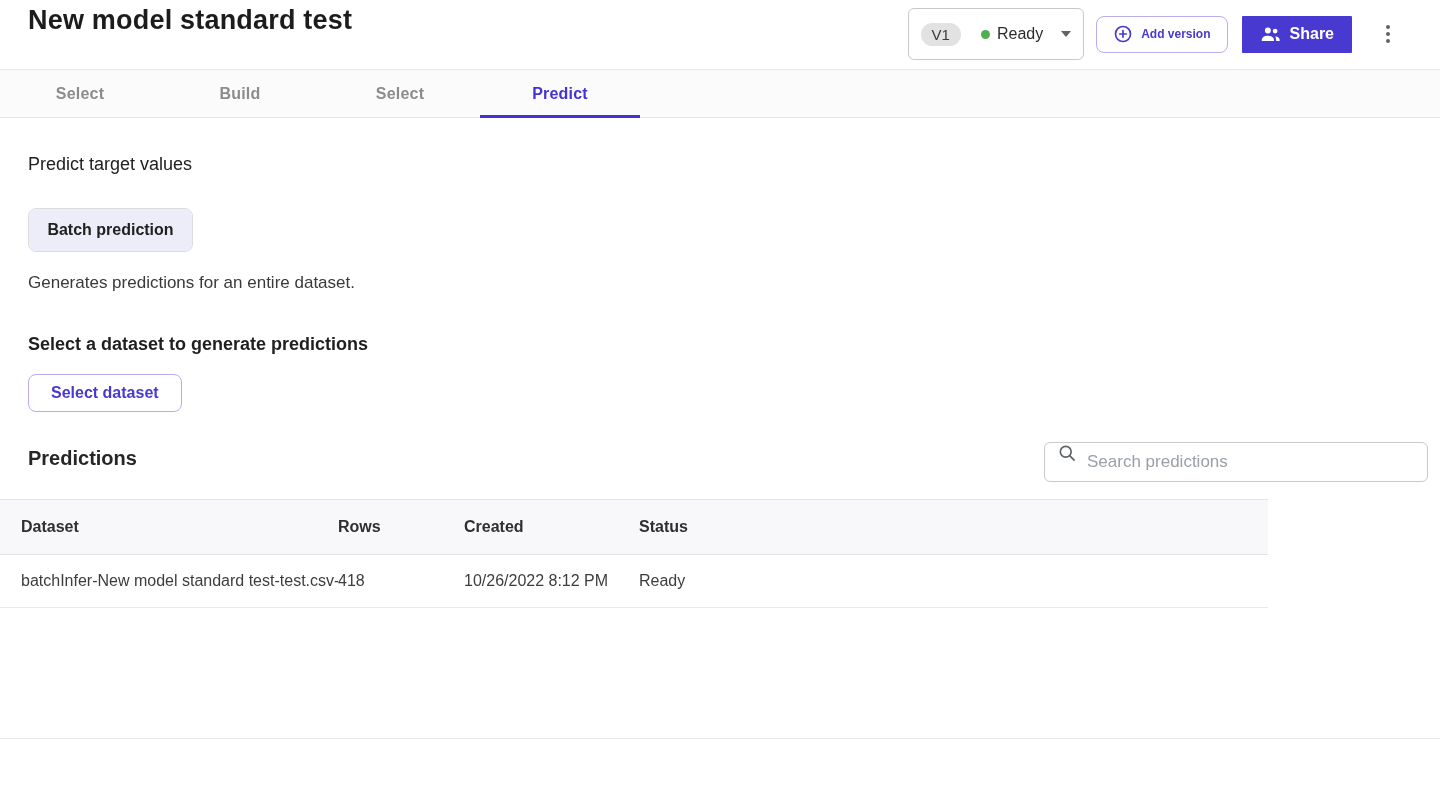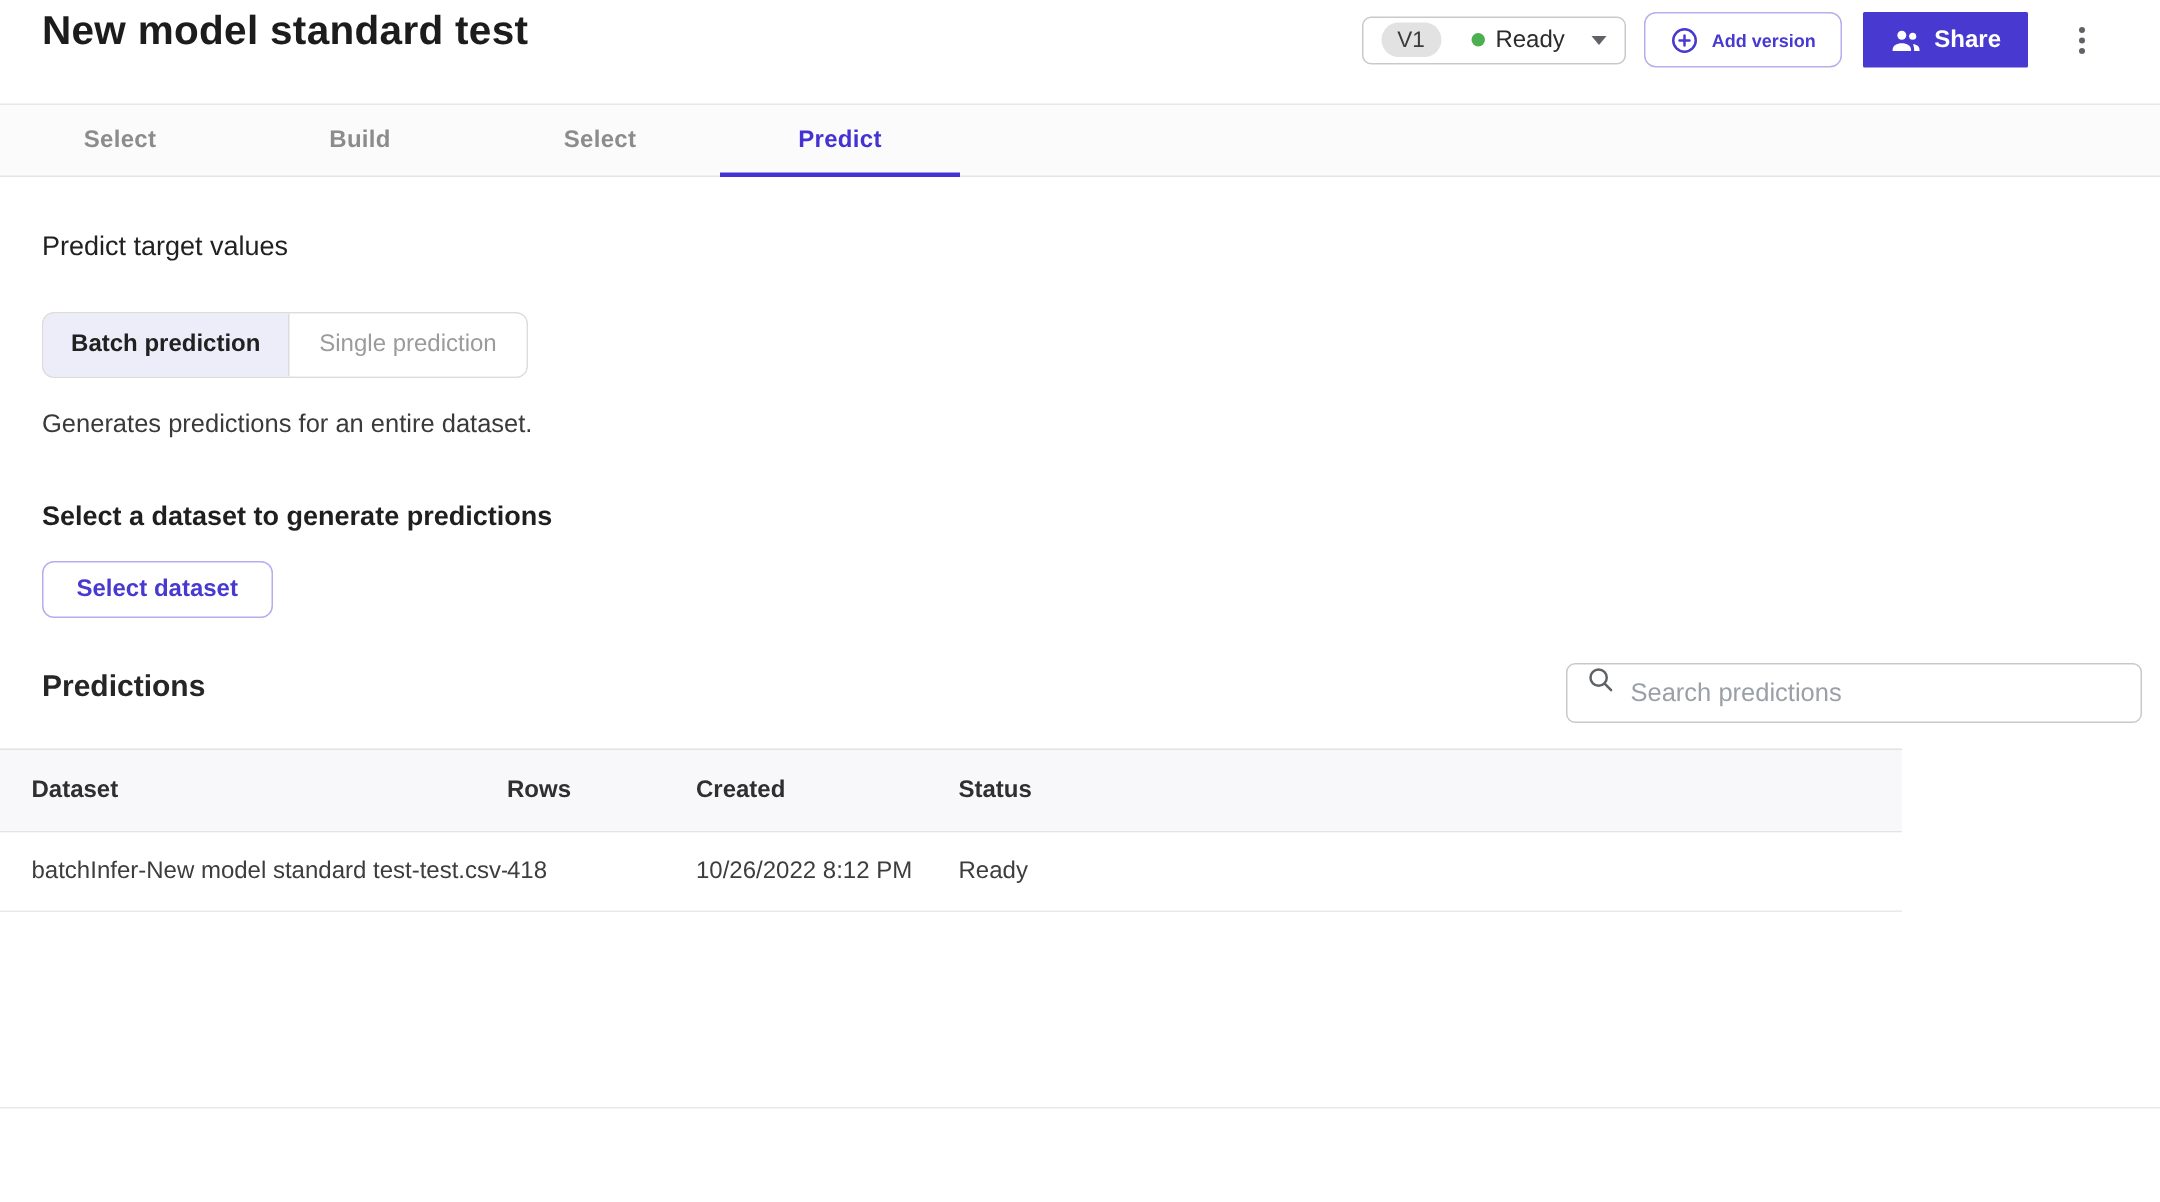--- a/index.html
+++ b/index.html
@@ -5,21 +5,21 @@
   * { margin: 0; padding: 0; box-sizing: border-box; }
   html, body { width: 1440px; height: 801px; background: #fff; overflow: hidden; }
   body { font-family: "Liberation Sans", "DejaVu Sans", sans-serif; color: #212121; }
 
   
   .app-header { display: flex; justify-content: space-between; align-items: flex-start;
     height: 69px; padding: 0 44px 0 28px; background: #fff; }
   .page-title { font-size: 27px; font-weight: 700; color: #1c1c1c; line-height: 40px; margin-top: 0; letter-spacing: .2px; }
   .header-controls { display: flex; align-items: center; margin-top: 8px; }
 
-  .version-select { display: flex; align-items: center; height: 32px; padding: 0 12px;
+  .version-select { display: flex; align-items: center; height: 52px; padding: 0 12px;
     border: 1px solid #c9c9c9; border-radius: 6px; background: #fff; cursor: pointer; }
   .version-pill { background: #e2e2e2; border-radius: 13px; padding: 3px 11px; font-size: 15px; color: #3a3a3a; }
   .status-dot { width: 9px; height: 9px; border-radius: 50%; background: #4caf50; margin-left: 20px; margin-right: 7px; }
   .status-text { font-size: 16px; color: #2c2c2c; }
   .caret-down { width: 0; height: 0; border-left: 5px solid transparent; border-right: 5px solid transparent;
     border-top: 6px solid #5f6368; margin-left: 18px; }
 
   .btn-outline-accent { display: flex; align-items: center; gap: 8px; height: 37px; padding: 0 16px;
     margin-left: 12px; background: #fff; border: 1px solid #b7aeee; border-radius: 8px;
     color: #4839d0; font-size: 12px; font-weight: 700; cursor: pointer; }
@@ -135,23 +135,20 @@
 </div>
 
 <div class="content">
 
   <h2 class="section-title">Predict target values</h2>
 
   <div class="mode-toggle">
     <button class="mode-btn selected">
       <span>Batch prediction</span>
     </button>
-    <button class="mode-btn unselected">
-      <span>Single prediction</span>
-    </button>
   </div>
 
   <p class="mode-description">Generates predictions for an entire dataset.</p>
 
   <h3 class="select-heading">Select a dataset to generate predictions</h3>
 
   <button class="select-dataset-btn">Select dataset</button>
 
   <div class="predictions-bar">
     <h3 class="predictions-title">Predictions</h3>

